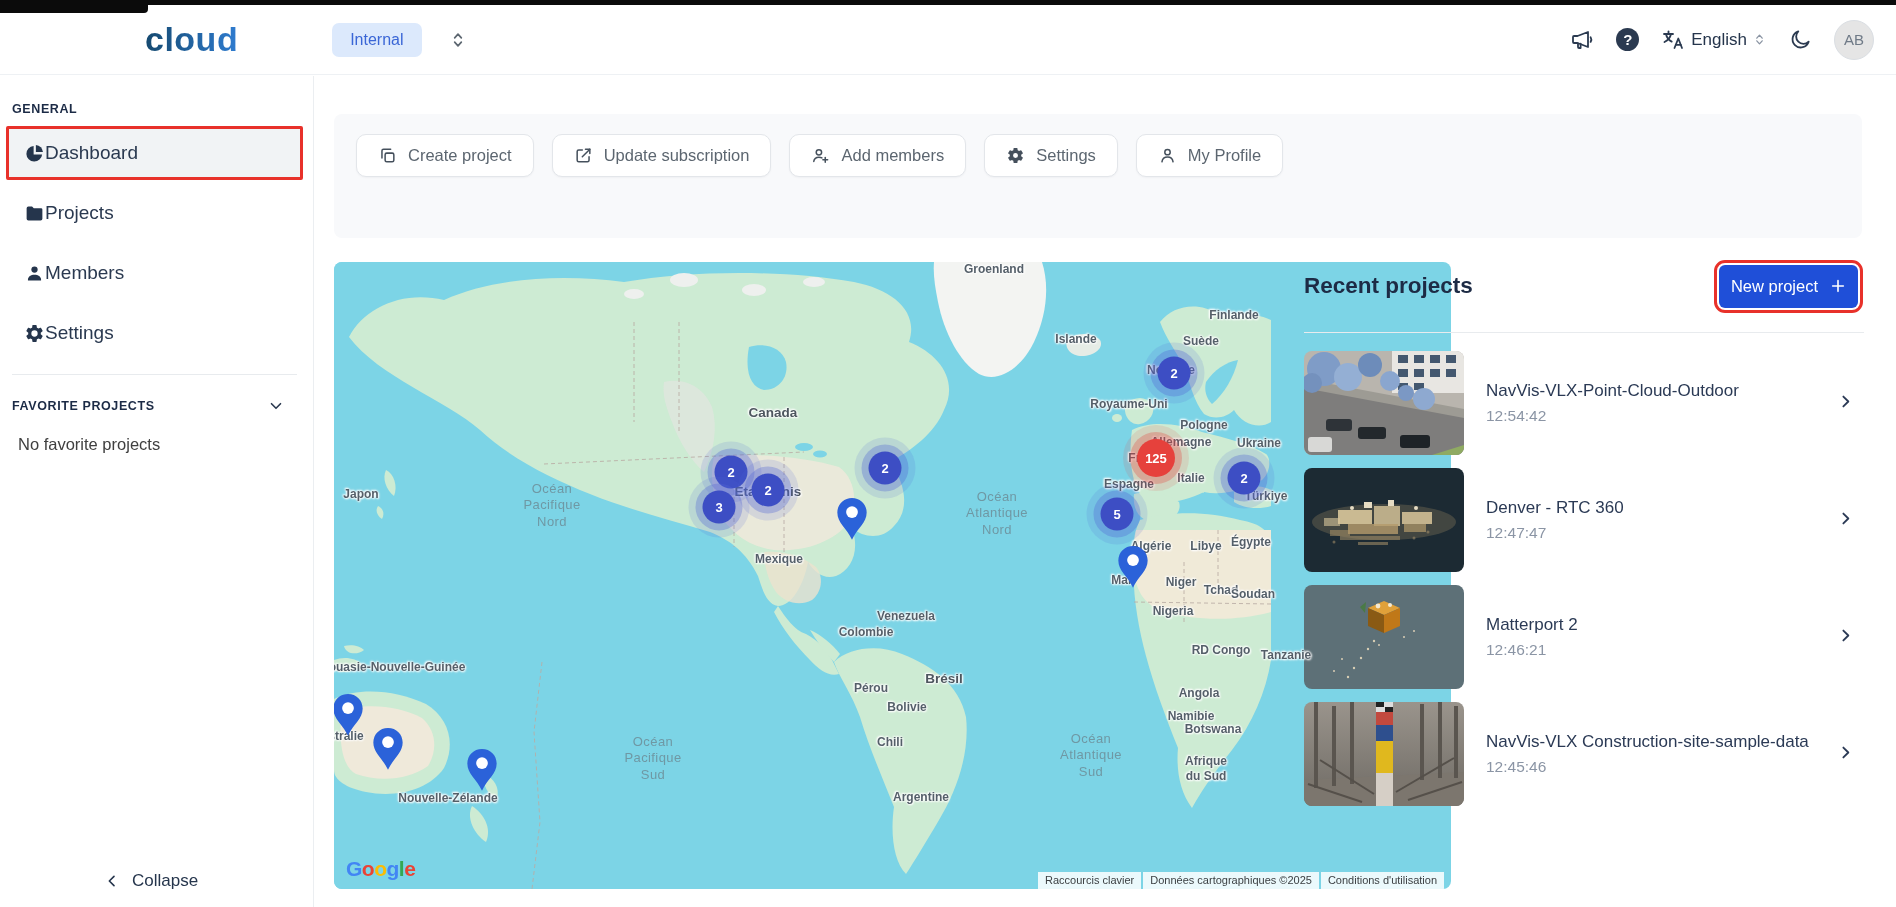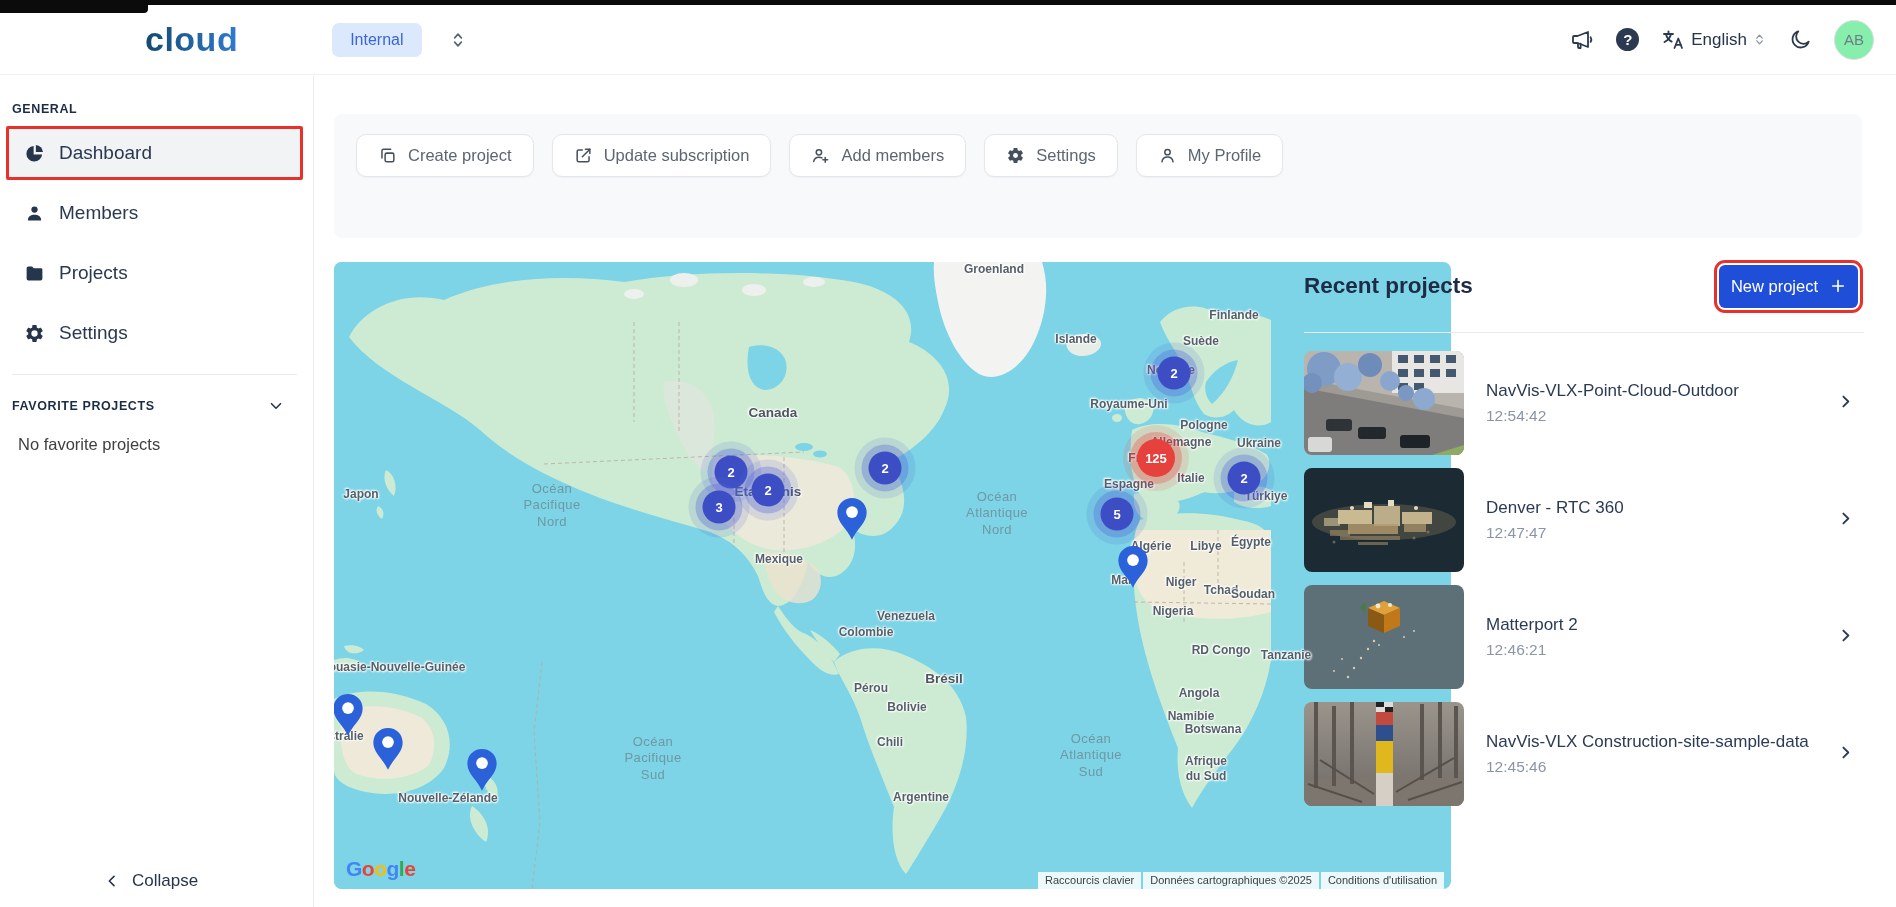--- a/index.html
+++ b/index.html
@@ -19,30 +19,30 @@
           background-clip:text; color:transparent; }
   .ws-pill { margin-left:94px; background:#dce9fc; color:#3a66d6; font-size:16px;
              padding:8px 18px; border-radius:7px; cursor:pointer; }
   .ws-sorter { margin-left:26px; color:#5c6670; display:flex; align-items:center; cursor:pointer; }
   .header-right { margin-left:auto; margin-right:22px; display:flex; align-items:center; gap:22px; }
   .hicon { width:24px; height:24px; color:#2b3a50; display:flex; align-items:center; justify-content:center; cursor:pointer; }
   .help-circle { width:23px; height:23px; border-radius:50%; background:#2b3a50; color:#fff;
                  font-size:15px; font-weight:bold; display:flex; align-items:center; justify-content:center; cursor:pointer; }
   .lang { display:flex; align-items:center; gap:6px; cursor:pointer; }
   .lang-label { font-size:17px; color:#25354c; }
-  .avatar { width:40px; height:40px; border-radius:50%; background:#86efac; border:1px solid #dadee3;
+  .avatar { width:40px; height:40px; border-radius:50%; background:#e5e5e5; border:1px solid #dadee3;
             color:#6f7a87; font-size:15px; display:flex; align-items:center; justify-content:center; cursor:pointer; }
   svg.ic { display:block; }
 
   
   aside.sidebar { position:absolute; top:76px; left:0; bottom:0; width:314px; background:#fff;
                   border-right:1px solid #ebeef1; z-index:40; }
   .section-label { font-size:12.5px; font-weight:bold; letter-spacing:.6px; color:#1c2b46;
                    padding:26px 12px 10px 12px; }
-  .side-item { display:flex; align-items:center; gap:14px; height:54px; margin:0 10px 6px 6px;
+  .side-item { display:flex; align-items:center; height:54px; margin:0 10px 6px 6px;
                padding-left:18px; font-size:19px; color:#2a3950; border-radius:2px; cursor:pointer; }
   .side-item .sicon { width:21px; height:21px; color:#25354c; flex:0 0 auto; }
   .side-item.active { background:#f1f3f5; }
   .side-item.annotated { border:3px solid #e8312a; padding-left:15px; }
   .side-divider { border:none; border-top:1px solid #e8ebee; margin:14px 16px 0 12px; }
   .fav-header { display:flex; align-items:center; justify-content:space-between; padding:22px 28px 8px 12px; }
   .fav-header .section-label { padding:0; }
   .fav-chevron { color:#2b3a50; cursor:pointer; }
   .fav-empty { font-size:16.5px; color:#404040; padding:12px 0 0 18px; }
   .collapse-btn { position:absolute; bottom:16px; left:104px; display:flex; align-items:center; gap:12px;
@@ -151,30 +151,30 @@
   <nav id="sidebar-items">
       <div class="side-item active annotated">
         <span class="sicon"><svg width="21" height="21" viewBox="0 0 24 24">
             <path d="M11 3.3A9 9 0 1 0 20.7 13H11z" fill="currentColor"></path>
             <path d="M13.6 2.3V10.4h8.1a8.6 8.6 0 0 0-8.1-8.1z" fill="currentColor"></path>
           </svg></span>
         <span class="slabel">Dashboard</span>
       </div>
       <div class="side-item">
         <span class="sicon"><svg width="21" height="21" viewBox="0 0 24 24">
+            <path d="M3 6a2 2 0 0 1 2-2h4.2l2 2H19.5A1.5 1.5 0 0 1 21 7.5V18a2 2 0 0 1-2 2H5a2 2 0 0 1-2-2V6z" fill="currentColor"></path>
+          </svg></span>
+        <span class="slabel">Projects</span>
+      </div>
+      <div class="side-item">
+        <span class="sicon"><svg width="21" height="21" viewBox="0 0 24 24">
             <circle cx="12" cy="7.5" r="3.6" fill="currentColor"></circle>
             <path d="M4.5 19.2c0-3.6 3.4-5.7 7.5-5.7s7.5 2.1 7.5 5.7V20h-15z" fill="currentColor"></path>
           </svg></span>
         <span class="slabel">Members</span>
-      </div>
-      <div class="side-item">
-        <span class="sicon"><svg width="21" height="21" viewBox="0 0 24 24">
-            <path d="M3 6a2 2 0 0 1 2-2h4.2l2 2H19.5A1.5 1.5 0 0 1 21 7.5V18a2 2 0 0 1-2 2H5a2 2 0 0 1-2-2V6z" fill="currentColor"></path>
-          </svg></span>
-        <span class="slabel">Projects</span>
       </div>
       <div class="side-item">
         <span class="sicon"><svg width="21" height="21" viewBox="0 0 24 24">
             <path fill="currentColor" d="M19.14 12.94c.04-.3.06-.61.06-.94 0-.32-.02-.64-.07-.94l2.03-1.58a.49.49 0 0 0 .12-.61l-1.92-3.32a.49.49 0 0 0-.59-.22l-2.39.96c-.5-.38-1.03-.7-1.62-.94l-.36-2.54a.48.48 0 0 0-.48-.41h-3.84c-.24 0-.43.17-.47.41l-.36 2.54c-.59.24-1.13.57-1.62.94l-2.39-.96a.49.49 0 0 0-.59.22L2.74 8.87c-.12.21-.08.47.12.61l2.03 1.58c-.05.3-.09.63-.09.94s.02.64.07.94l-2.03 1.58a.49.49 0 0 0-.12.61l1.92 3.32c.12.22.37.29.59.22l2.39-.96c.5.38 1.03.7 1.62.94l.36 2.54c.05.24.24.41.48.41h3.84c.24 0 .44-.17.47-.41l.36-2.54c.59-.24 1.13-.56 1.62-.94l2.39.96c.22.08.47 0 .59-.22l1.92-3.32a.49.49 0 0 0-.12-.61l-2.01-1.58zM12 15.6A3.6 3.6 0 1 1 12 8.4a3.6 3.6 0 0 1 0 7.2z"></path>
           </svg></span>
         <span class="slabel">Settings</span>
       </div>
     </nav>
   <hr class="side-divider">
   <div class="fav-header">

